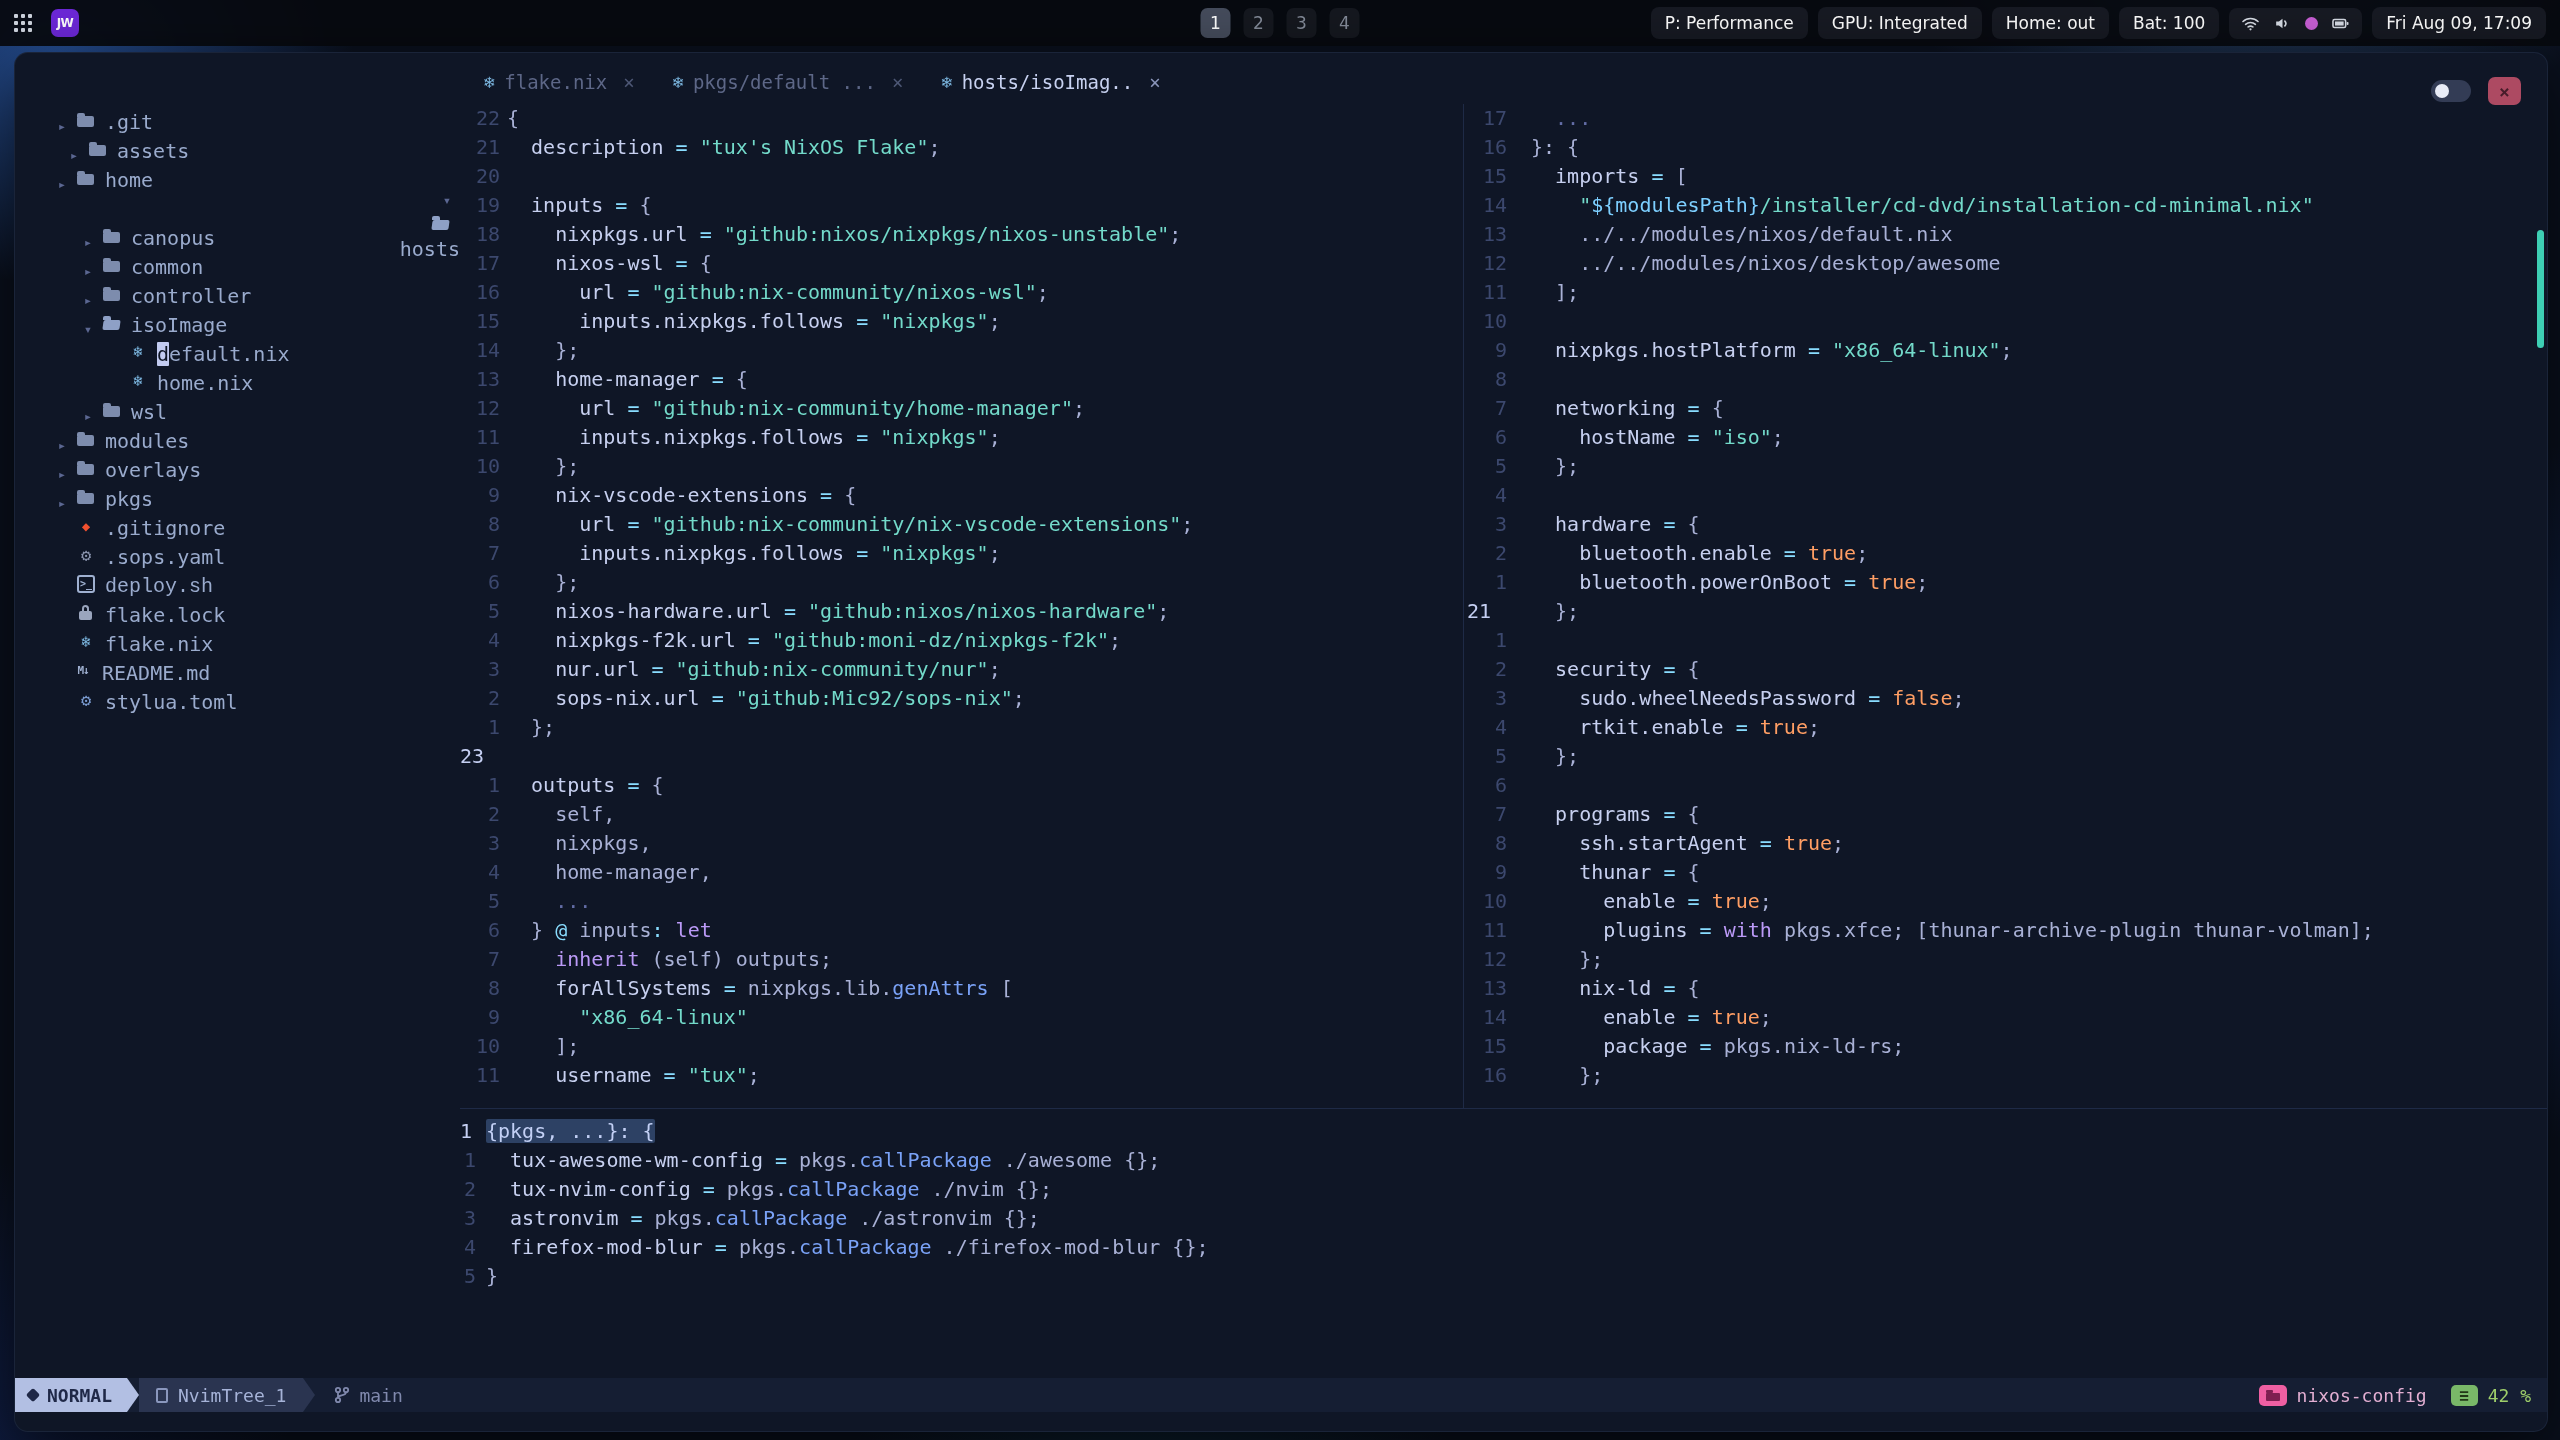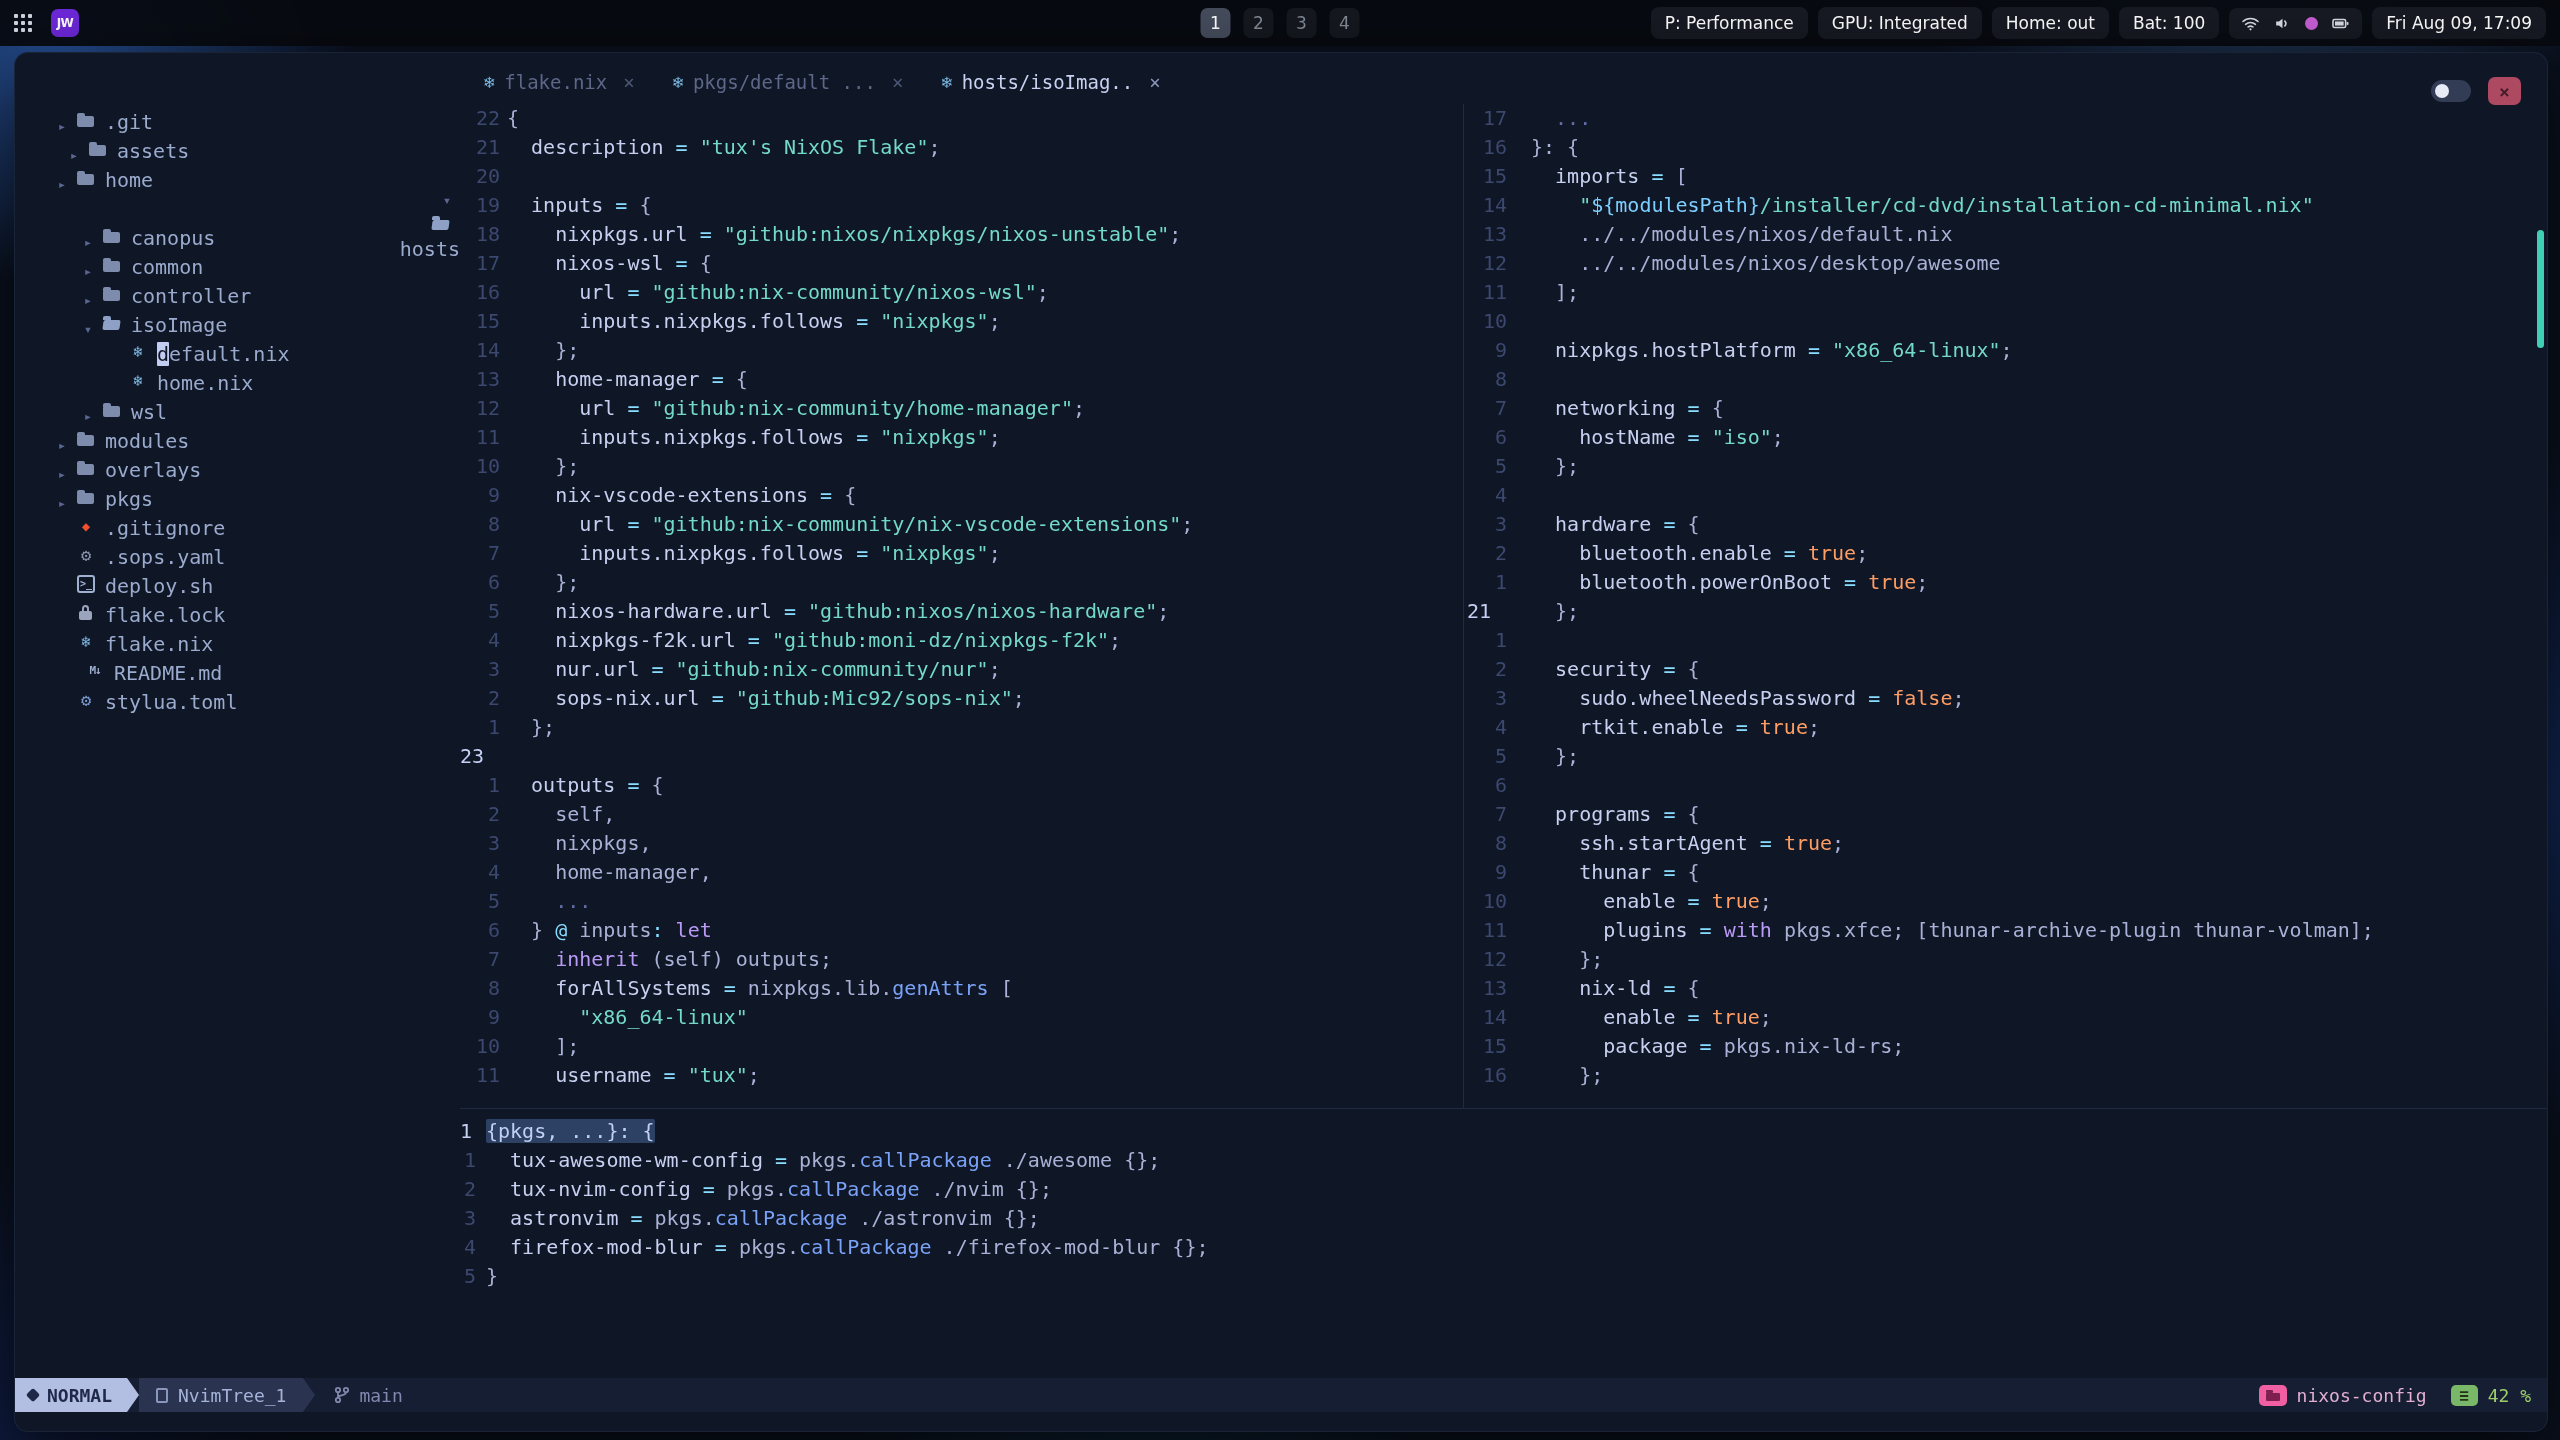--- a/index.html
+++ b/index.html
@@ -271,39 +271,39 @@
         <span class="tico git"></span>
         <span><span>.gitignore</span></span>
       </div>
 
       <div class="trow" style="margin-left: 0px;">
         <span class="chev n"></span>
         <span class="tico gear"></span>
         <span><span>.sops.yaml</span></span>
       </div>
 
-      <div class="trow" style="margin-left: 0px;">
+      <div class="trow" style="margin-left: 0px; font-family: Liberation Mono, monospace;">
         <span class="chev n"></span>
         <span class="tico shell"></span>
         <span><span>deploy.sh</span></span>
       </div>
 
       <div class="trow" style="margin-left: 0px;">
         <span class="chev n"></span>
         <span class="tico lock"></span>
         <span><span>flake.lock</span></span>
       </div>
 
       <div class="trow" style="margin-left: 0px;">
         <span class="chev n"></span>
         <span class="tico nix"></span>
         <span><span>flake.nix</span></span>
       </div>
 
-      <div class="trow" style="margin-left: 16px; padding-left: 27px;">
+      <div class="trow" style="margin-left: 4px; padding-left: 27px;">
         <span class="chev n"></span>
         <span class="tico md"></span>
         <span><span>README.md</span></span>
       </div>
 
       <div class="trow" style="margin-left: 0px;">
         <span class="chev n"></span>
         <span class="tico gear-blue"></span>
         <span><span>stylua.toml</span></span>
       </div>

